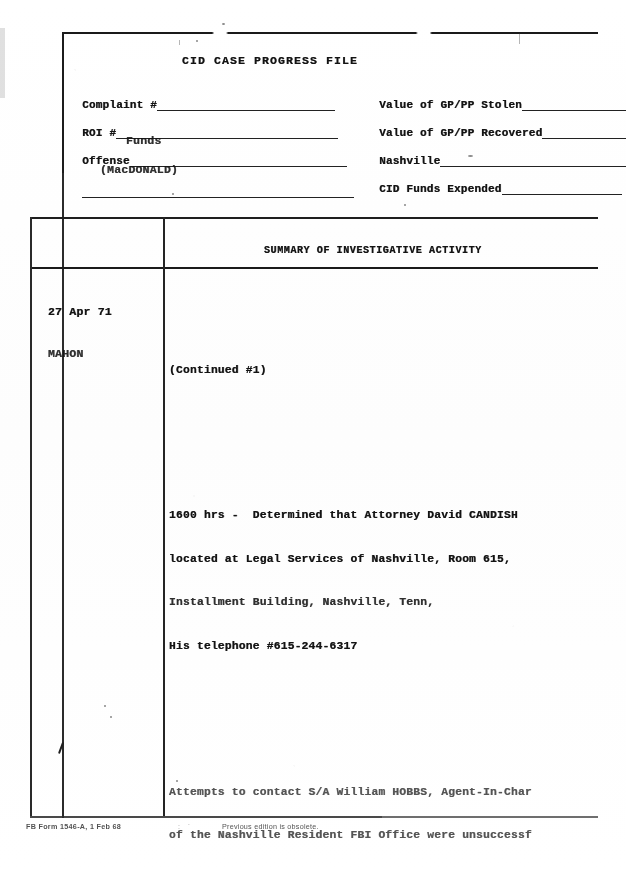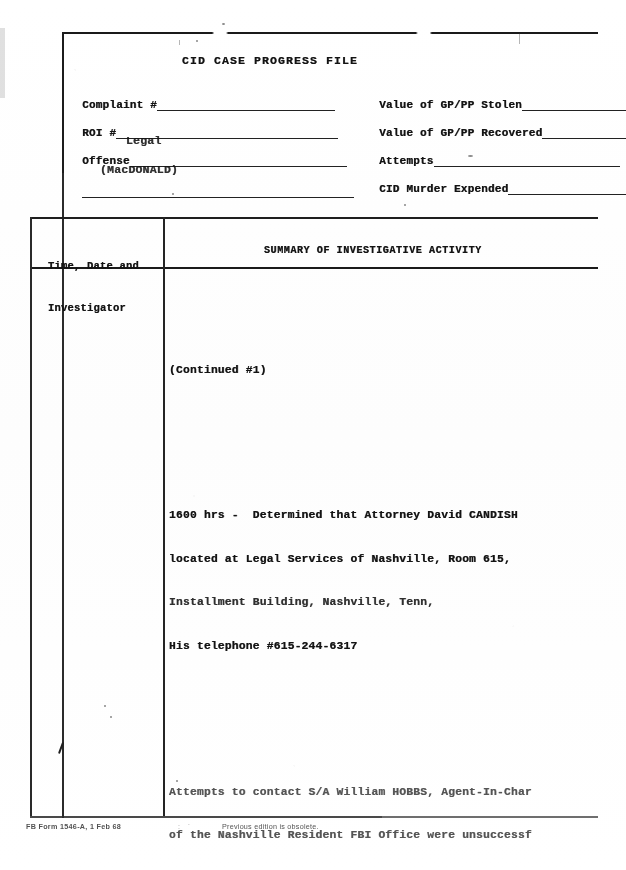--- a/index.html
+++ b/index.html
@@ -141,55 +141,55 @@
     <span class="lbl">Complaint #</span><span class="ul" style="width:178px;"></span>
   </div>
 
   <div class="fld tw" style="left:55px;top:142px;">
     <span class="lbl">Offense</span><span class="ul" style="width:217px;"></span>
   </div>
 
   <div class="fld tw" style="left:55px;top:114px;">
     <span class="lbl">ROI #</span><span class="ul" style="width:222px;"></span>
   </div>
-  <div class="handwrit tw fade1" style="left:126px;top:134px;">Legal</div>
+  <div class="handwrit tw fade1" style="left:126px;top:134px;">Funds</div>
 
   <div class="fld tw" style="left:55px;top:173px;">
     <span class="ul" style="width:272px;"></span>
   </div>
   <div class="handwrit tw fade1" style="left:100px;top:163px;">(MacDONALD)</div>
 
   <div class="fld tw" style="left:352px;top:86px;">
     <span class="lbl">Value of GP/PP Stolen</span><span class="ul" style="width:110px;"></span>
   </div>
 
   <div class="fld tw" style="left:352px;top:114px;">
     <span class="lbl">Value of GP/PP Recovered</span><span class="ul" style="width:88px;"></span>
   </div>
 
   <div class="fld tw" style="left:352px;top:142px;">
-    <span class="lbl">Attempts</span><span class="ul" style="width:186px;"></span>
+    <span class="lbl">Nashville</span><span class="ul" style="width:186px;"></span>
   </div>
 
   <div class="fld tw" style="left:352px;top:170px;">
-    <span class="lbl">CID Murder Expended</span><span class="ul" style="width:120px;"></span>
+    <span class="lbl">CID Funds Expended</span><span class="ul" style="width:120px;"></span>
   </div>
 
   <div class="tbl-top"></div>
   <div class="tbl-hdr-div"></div>
   <div class="tbl-vert"></div>
   <div class="tbl-left"></div>
 
-  <div class="col-hdr-1 tw">
-    <span class="line">Time, Date and</span>
-    <span class="line">Investigator</span>
-  </div>
 
   <div class="col-hdr-2 tw">SUMMARY OF INVESTIGATIVE ACTIVITY</div>
 
+  <div class="datecell tw">
+    <span class="line">27 Apr 71</span>
+    <span class="line fade1">MAHON</span>
+  </div>
 
   <div class="clipwrap">
     <div class="body-col tw">
 
       
       <p class="para">
         <span class="line">(Continued #1)</span>
       </p>
 
       

